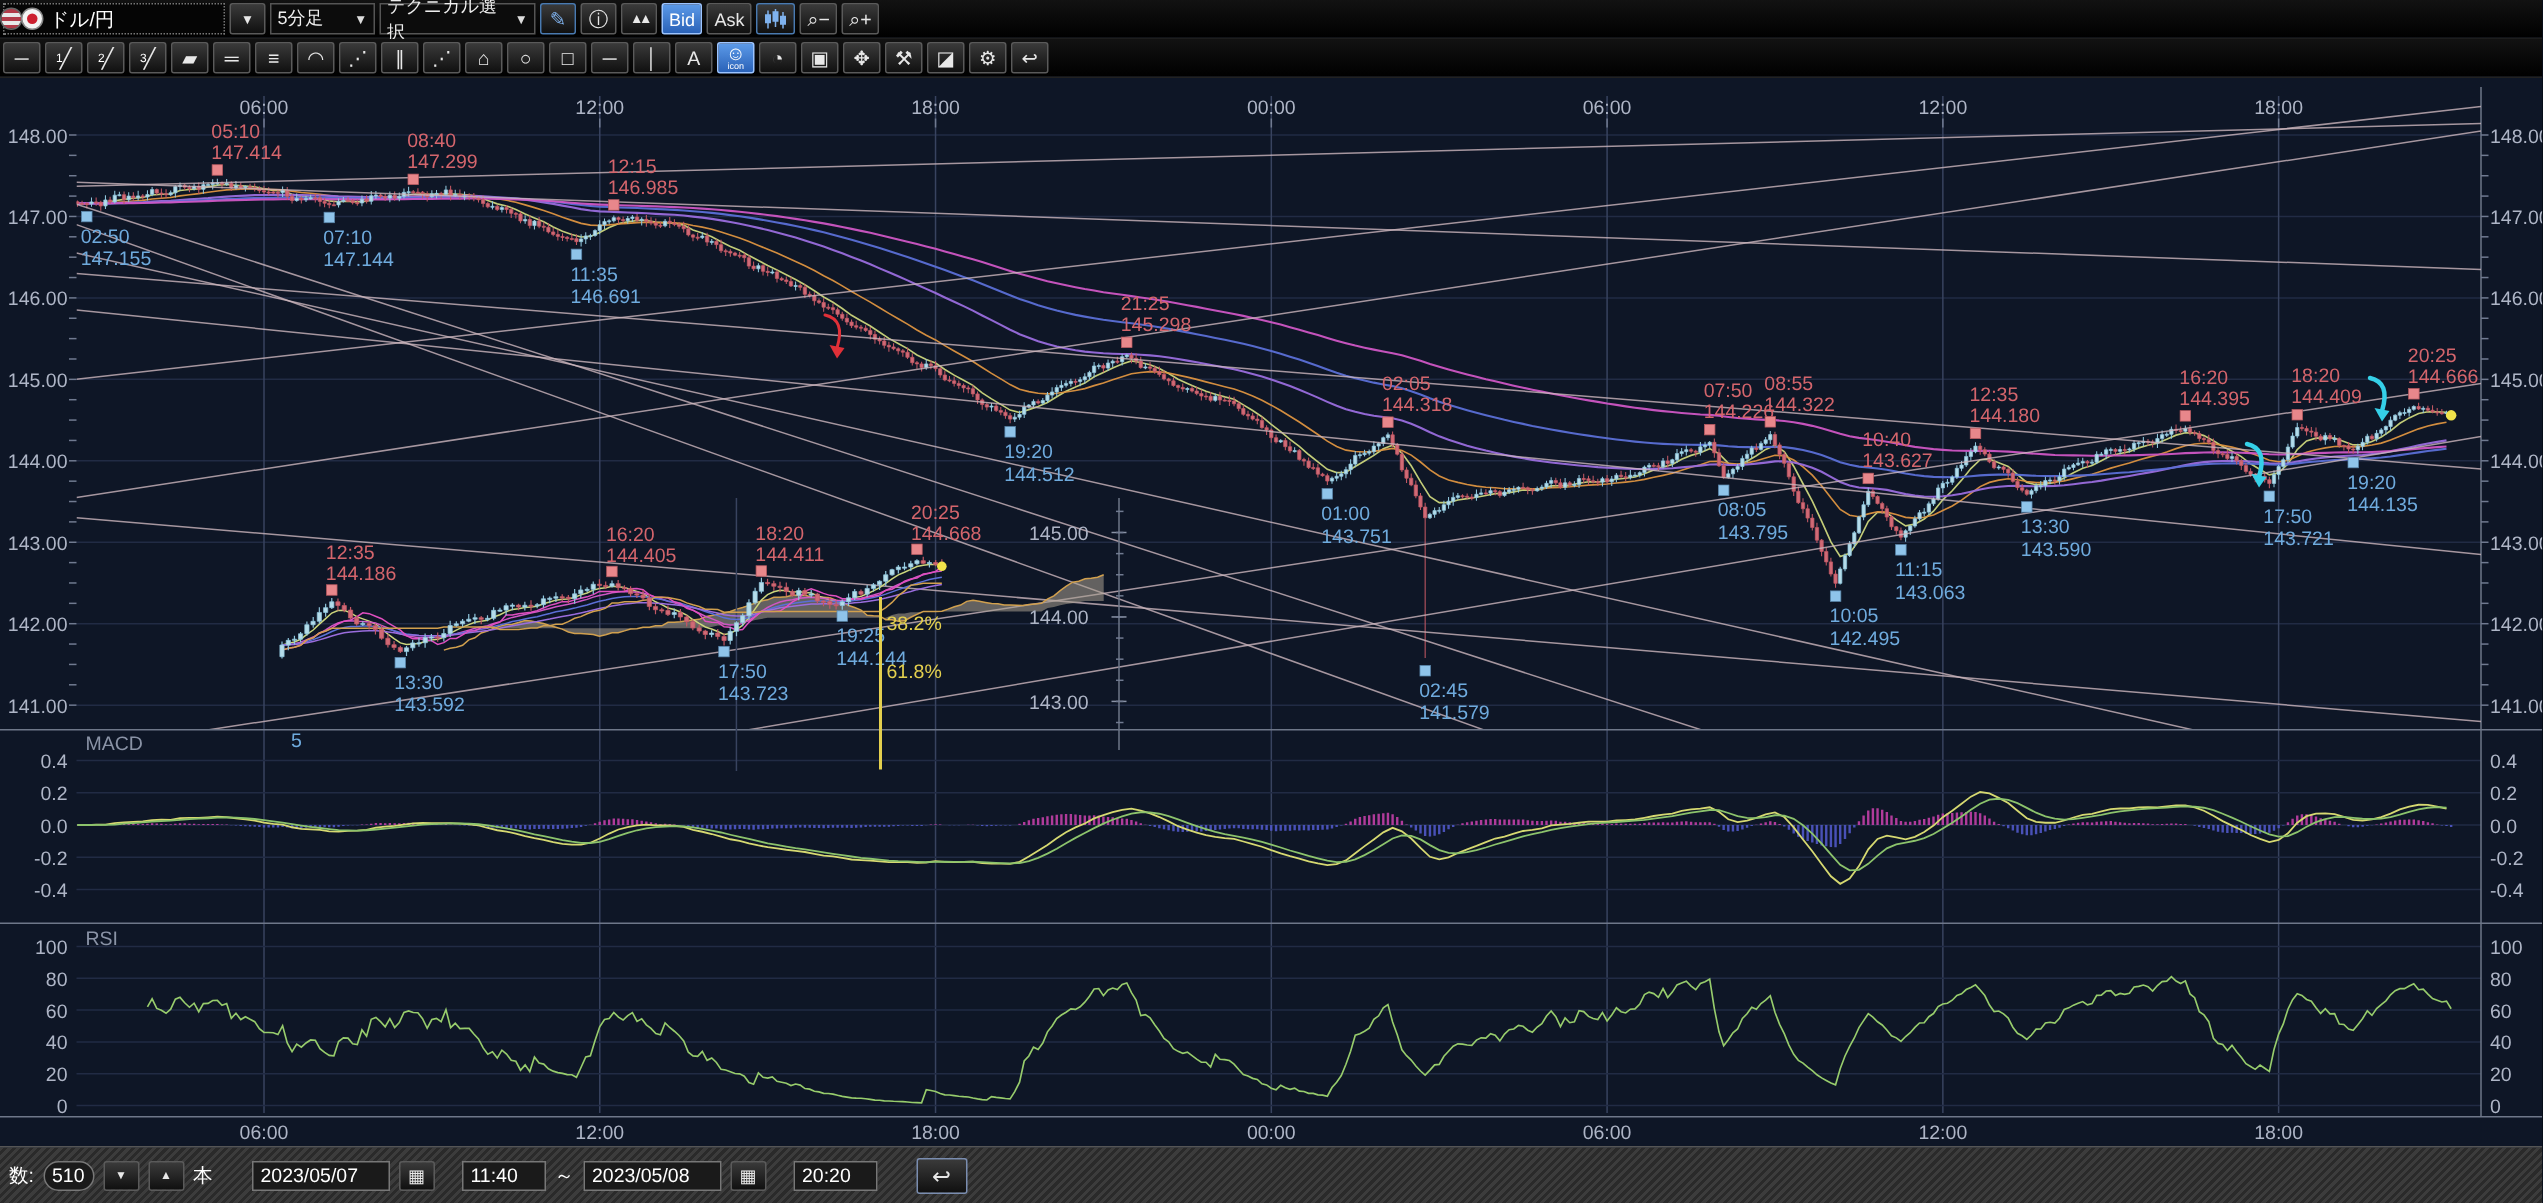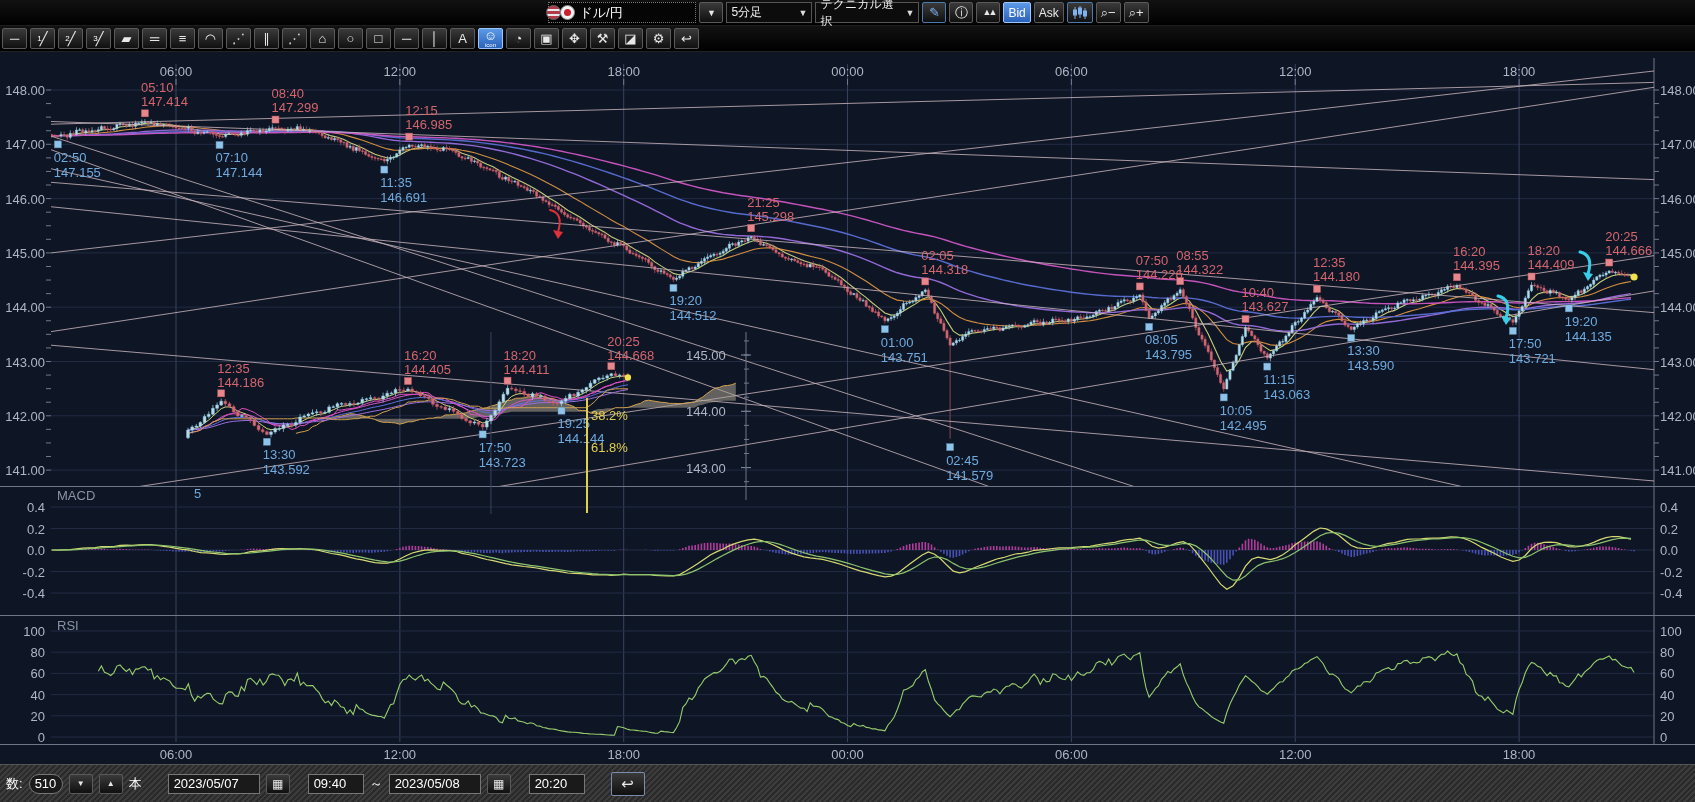--- a/index.html
+++ b/index.html
@@ -1,20 +1,20 @@
 <!DOCTYPE html>
 <html><head>
 <meta charset="utf-8">
 <style>
   html,body{margin:0;padding:0;background:#05080f;}
   body{font-family:"Liberation Sans",sans-serif;}
   #app{position:relative;width:1695px;height:802px;background:#0e1626;overflow:hidden;}
   
   .tbar{position:absolute;left:0;width:100%;height:26px;background:linear-gradient(#121212,#000);display:flex;align-items:center;gap:3px;padding-left:2px;box-sizing:border-box;}
-  #tbar1{top:0;border-bottom:1px solid #1d1d1d;justify-content:center;}
+  #tbar1{top:0;border-bottom:1px solid #1d1d1d;}
   #tbar2{top:26px;border-bottom:1px solid #222;}
   .btn{height:21px;min-width:24px;display:flex;align-items:center;justify-content:center;
        background:linear-gradient(#3a3a3a,#101010);border:1px solid #5a5a5a;border-radius:2px;
        color:#e8e8e8;font-size:12px;cursor:pointer;box-sizing:border-box;padding:0 4px;}
   .btn.active{background:linear-gradient(#5c9ae8,#2a62b8);border-color:#9cc4ff;color:#fff;}
   .btn.blueline{border-color:#4a7ab0;color:#7fb2ee;}
   .combo{height:21px;display:flex;align-items:center;background:#0c0c0c;border:1px solid #555;
          color:#eee;font-size:12px;padding:0 4px;gap:6px;box-sizing:border-box;}
   .combo .arrow{color:#ddd;font-size:9px;}
   .pairbox{border:1px dotted #777;width:148px;height:21px;display:flex;align-items:center;gap:4px;background:#050505;color:#fff;font-size:13px;padding:0 3px;box-sizing:border-box;}
@@ -54,21 +54,21 @@
 
   <div id="tbar1" class="tbar">
     <div class="pairbox">
       <span class="flag us"></span>
       <span class="flag jp"></span>
       <span>ドル/円</span>
     </div>
     <div class="btn" style="width:20px">
       <span class="arrow" style="font-size:9px">▼</span>
     </div>
-    <div class="combo" style="width:86px;justify-content:space-between">
+    <div class="combo" style="width:70px;justify-content:space-between">
       <span>5分足</span>
       <span class="arrow">▼</span>
     </div>
     <div class="combo" style="width:104px;justify-content:space-between">
       <span>テクニカル選択</span>
       <span class="arrow">▼</span>
     </div>
     <div class="btn blueline">
         <span class="ico" style="color:#7fb2ee">✎</span>
       </div>
@@ -544,21 +544,21 @@
     <div class="btn sbtn">
         <span>▲</span>
       </div>
     <span class="lbl">本</span>
     <span style="width:14px"></span>
     <div class="field" style="width:92px">2023/05/07</div>
     <div class="btn calbtn">
         <span>▦</span>
       </div>
     <span style="width:6px"></span>
-    <div class="field" style="width:56px">09:40</div>
+    <div class="field" style="width:56px">11:40</div>
     <span class="lbl">～</span>
     <div class="field" style="width:92px">2023/05/08</div>
     <div class="btn calbtn">
         <span>▦</span>
       </div>
     <span style="width:6px"></span>
     <div class="field" style="width:56px">20:20</div>
     <span style="width:14px"></span>
     <div class="btn undo">
         <span>↩</span>

